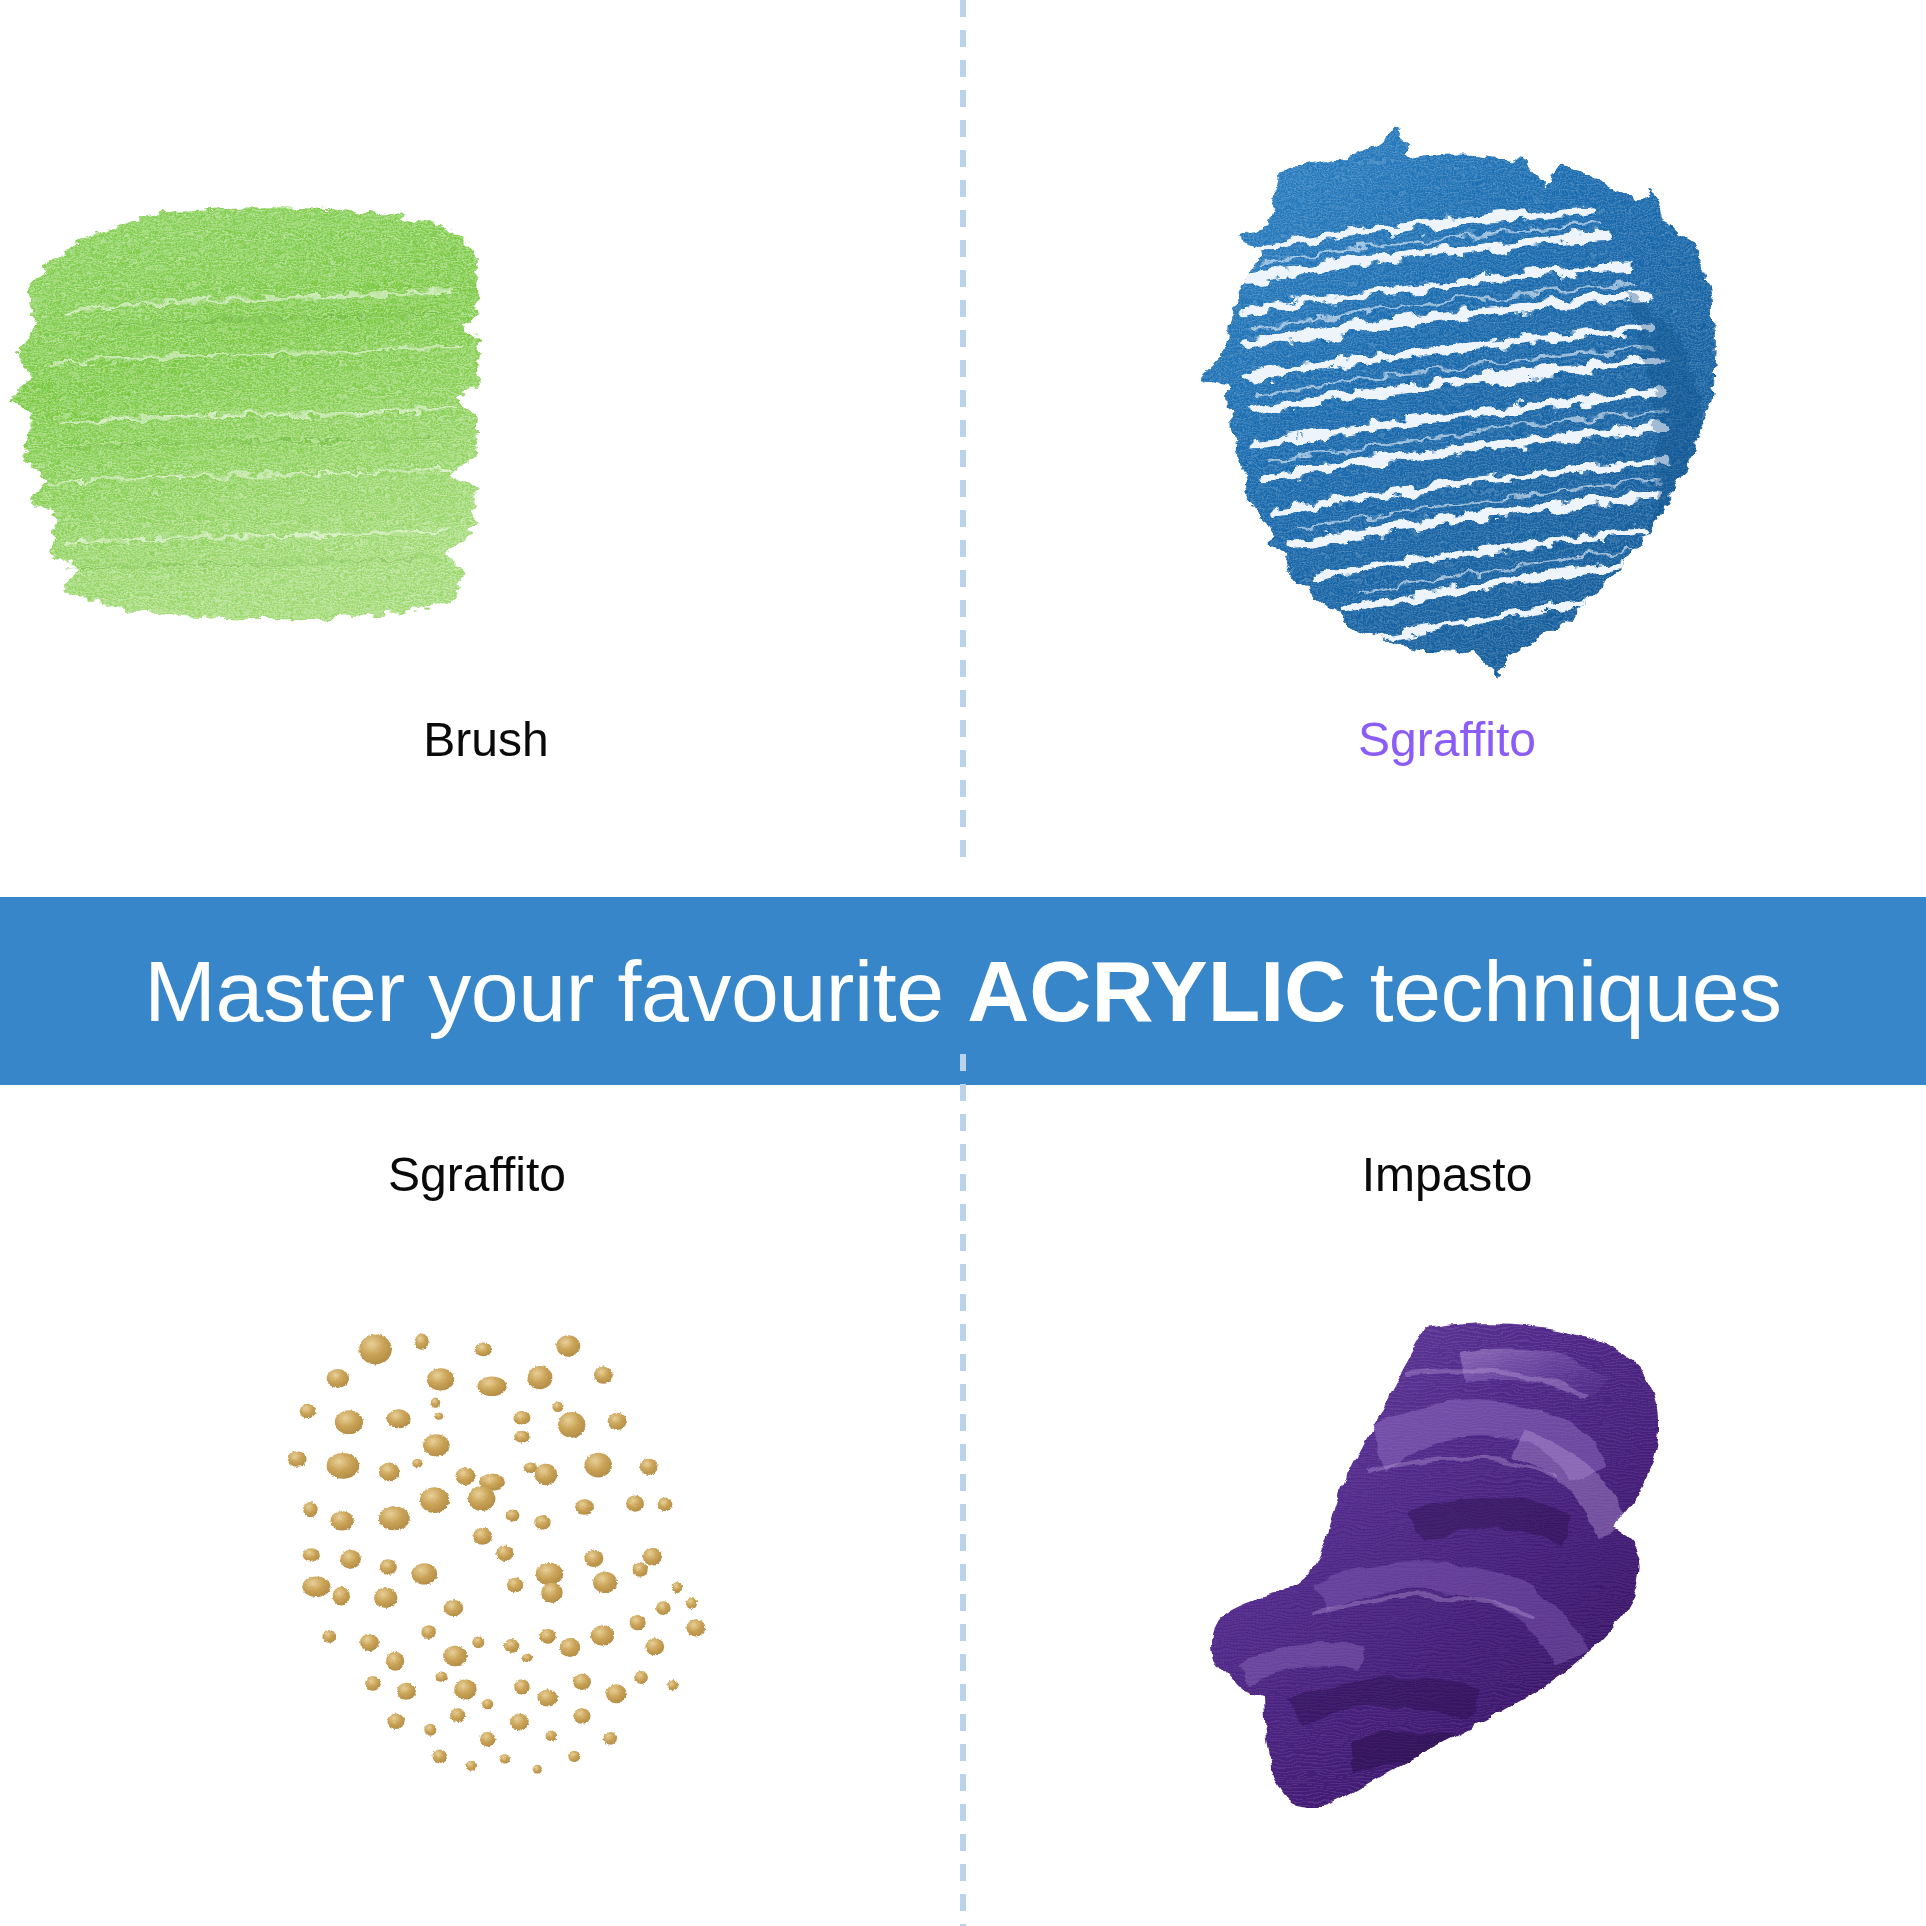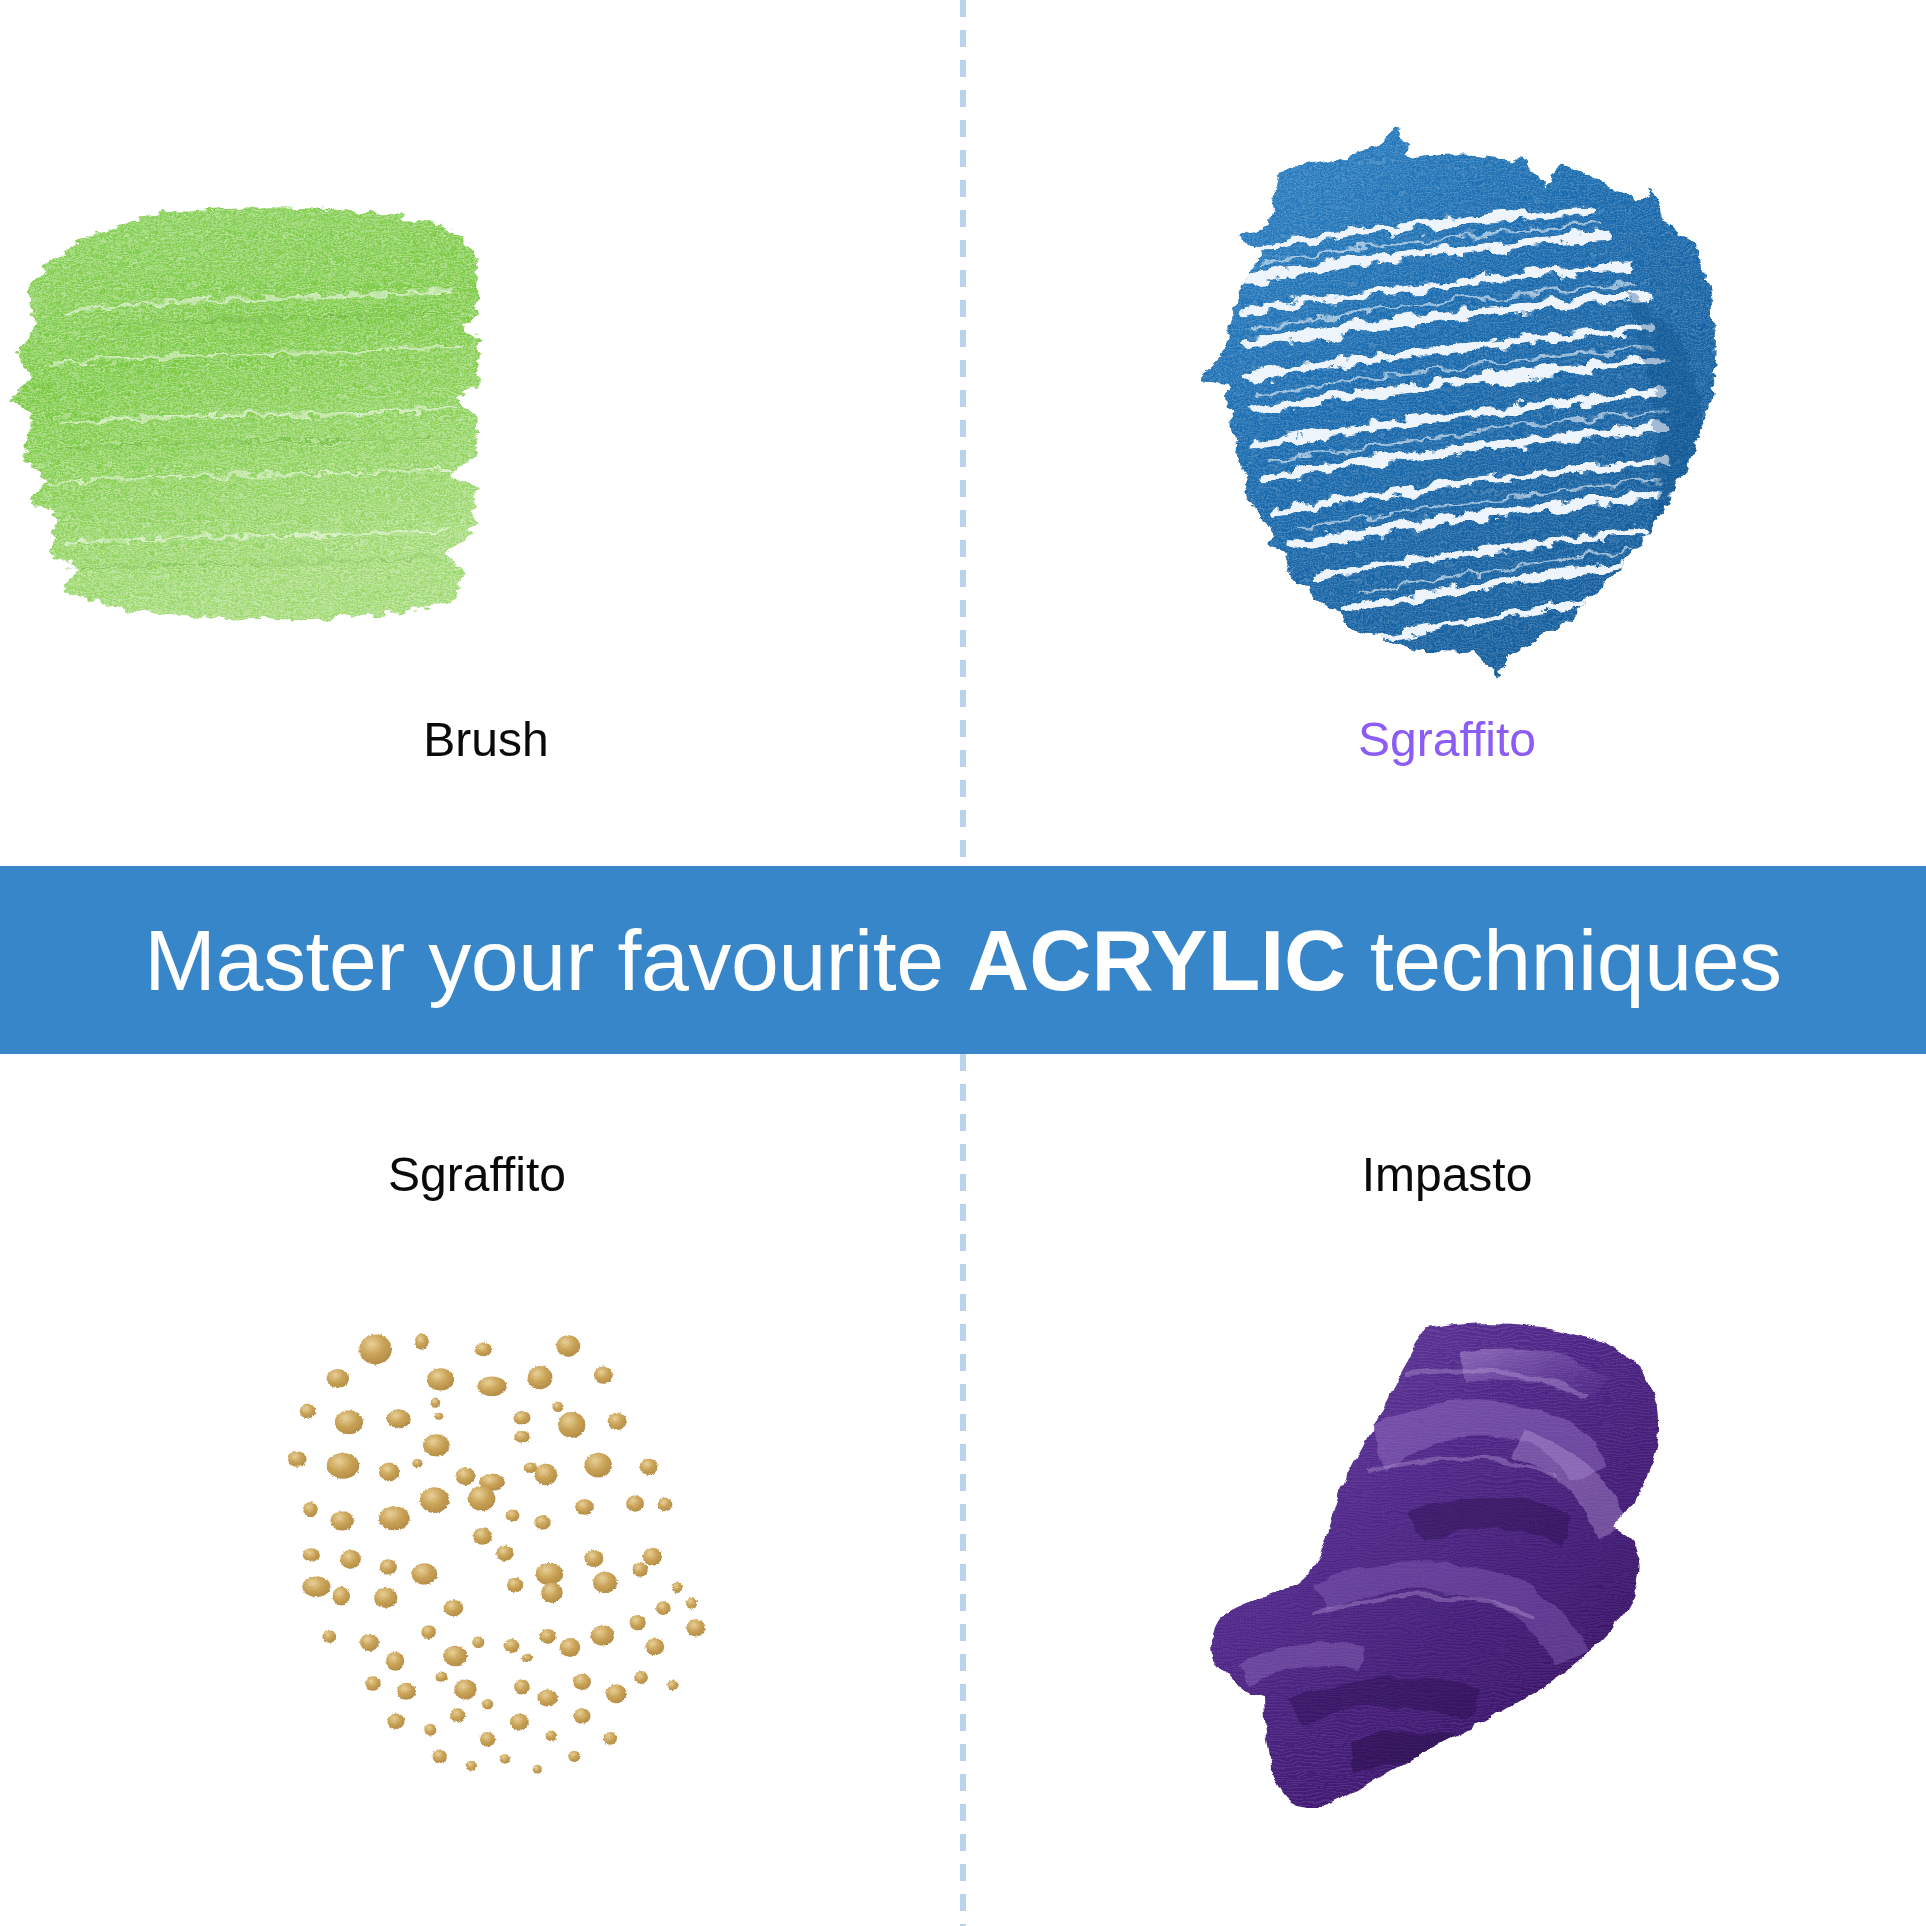--- a/index.html
+++ b/index.html
@@ -191,21 +191,21 @@
             </g>
 
             <path d="M 1060,400 C 1180,460 1250,600 1230,760 C 1214,890 1150,1010 1060,1106
                      L 1130,900 L 1120,640 Z" fill="#0d4f8a" opacity="0.35"></path>
           </g>
         </g>
       </svg>
     </div>
   </div>
 
-  <div class="banner" style="background: rgb(55, 134, 201);">
+  <div class="banner" style="background: rgb(55, 134, 201); margin-top: 31px;">
     <div class="banner-text" style="color: rgb(255, 255, 255);">
       <span>Master your favourite </span><span class="strong">ACRYLIC</span><span> techniques</span>
     </div>
   </div>
 
   <div class="divider bottom" style="background-image: linear-gradient(rgb(185, 211, 236) 0px, rgb(185, 211, 236) 17px, transparent 17px, transparent 30px);"></div>
 
   <div class="cell cell-bl">
     <div class="swatch" id="stipple-swatch" style="left:265px;top:256px;">
       <svg viewBox="0 0 1060 1130" preserveAspectRatio="none">

